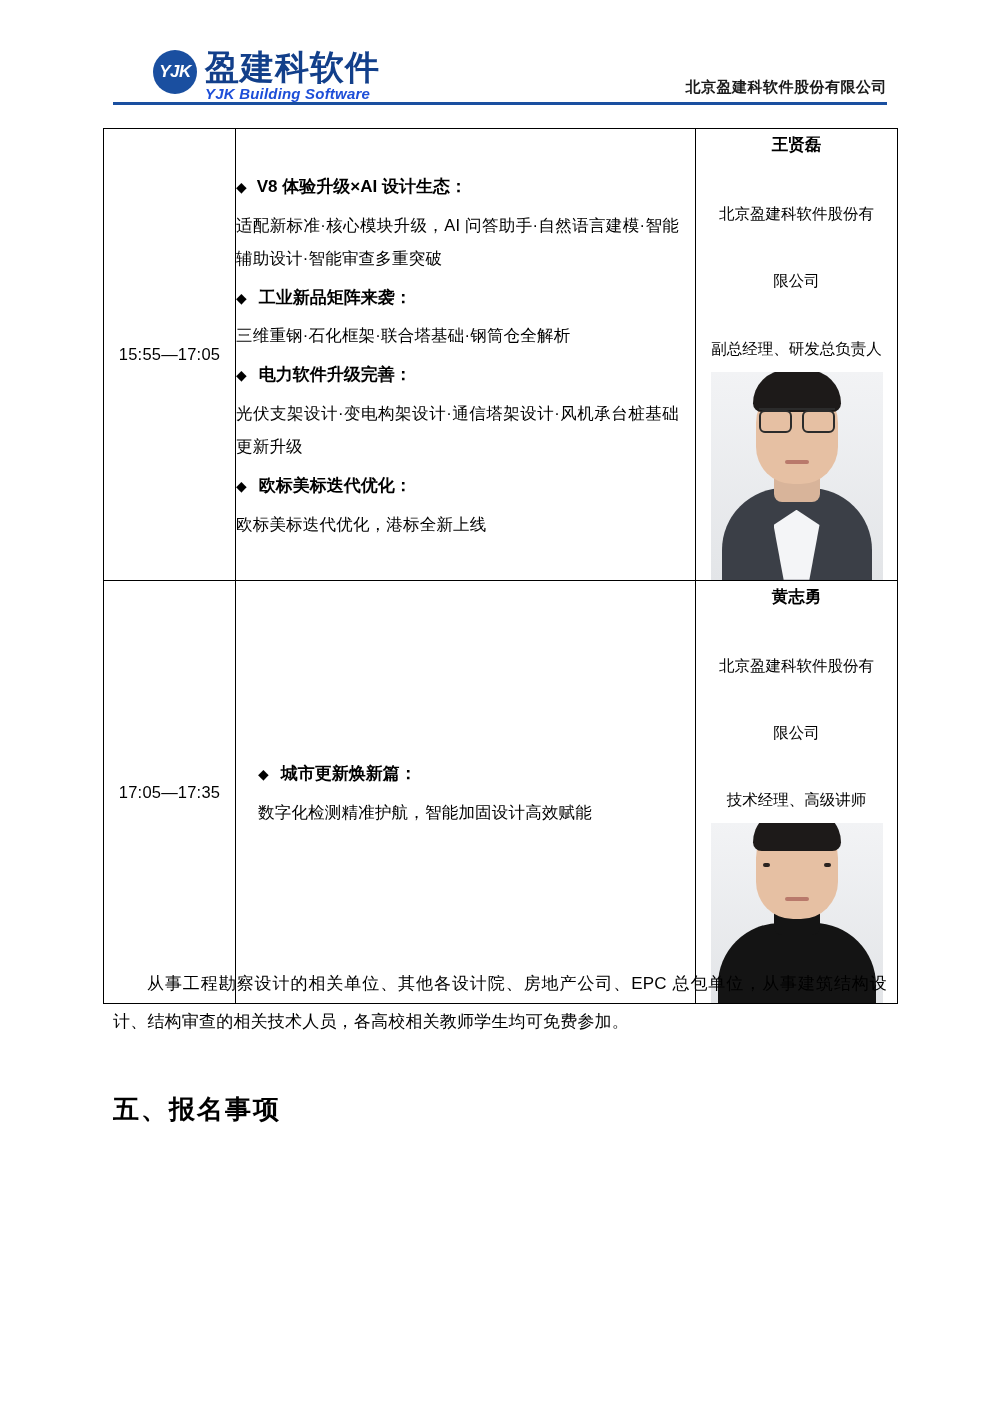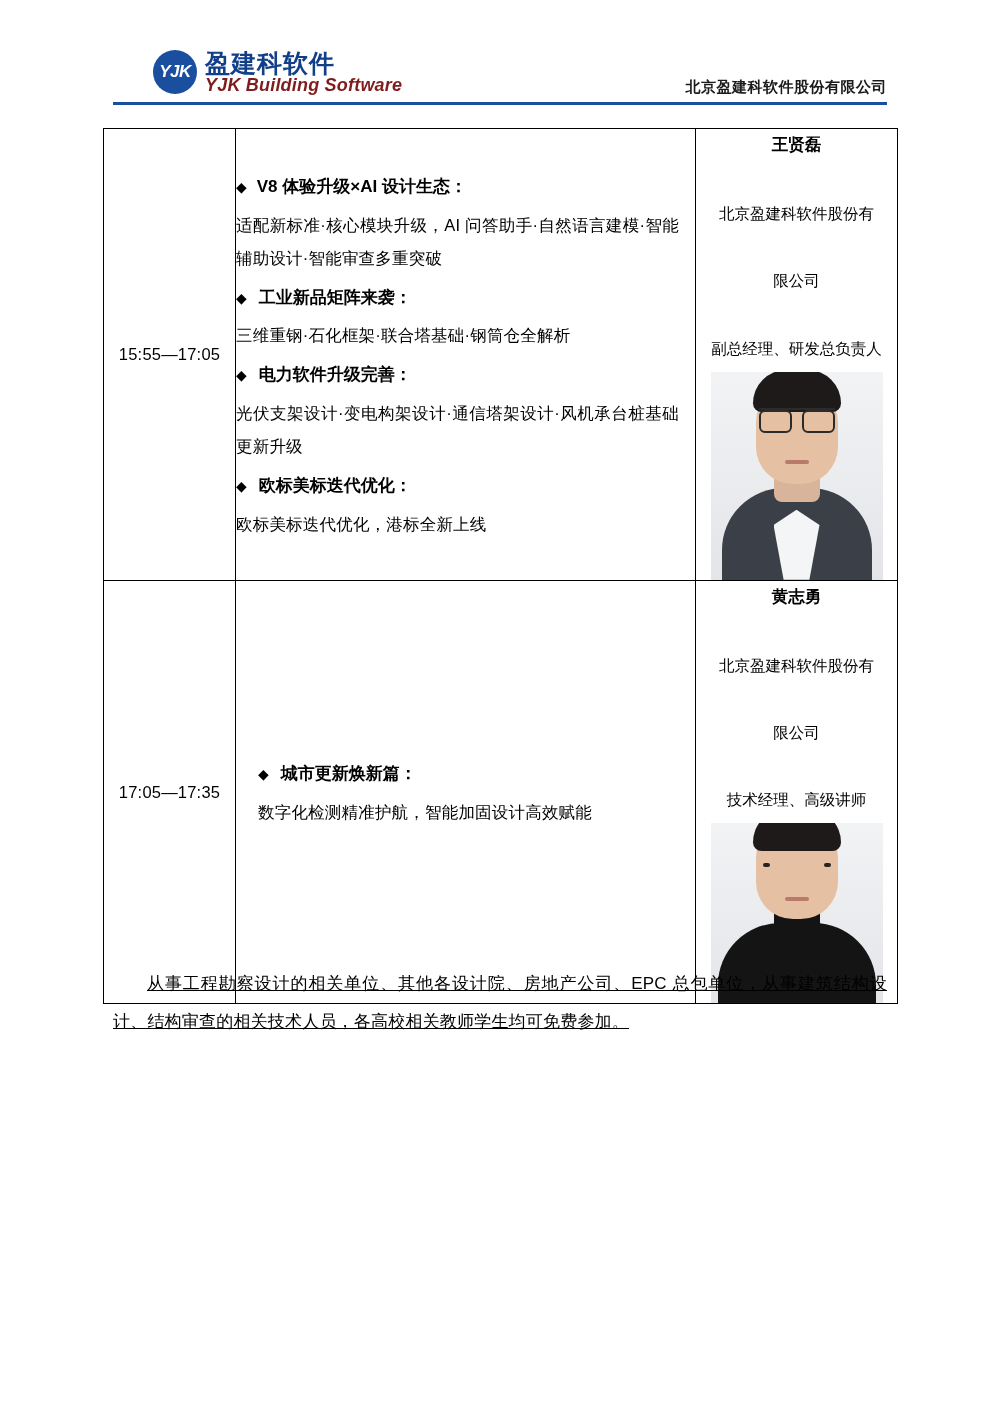--- a/index.html
+++ b/index.html
@@ -47,30 +47,30 @@
     font-weight: bold;
     font-size: 17px;
     font-style: italic;
     letter-spacing: -0.5px;
   }
   .logo-text {
     margin-left: 8px;
     line-height: 1.05;
   }
   .logo-cn {
-    font-size: 25px;
+    font-size: 34px;
     font-weight: bold;
     color: #123f8a;
     letter-spacing: 1px;
   }
   .logo-en {
-    font-size: 18px;
+    font-size: 15px;
     font-weight: bold;
     font-style: italic;
-    color: #7f1d1d;
+    color: #1d4ed8;
     letter-spacing: 0.2px;
   }
   .header-right {
     position: absolute;
     right: 113px;
     top: 78px;
     font-size: 15px;
     font-weight: bold;
     color: #1a1a1a;
     letter-spacing: 0.5px;
@@ -283,21 +283,21 @@
   .para {
     position: absolute;
     left: 113px;
     width: 774px;
     font-size: 17px;
     color: #000;
     line-height: 2.25;
     text-align: justify;
     letter-spacing: 0.2px;
   }
-  .indent { text-indent: 2em; text-decoration: underline; }
+  .indent { text-indent: 2em; }
 </style>
 </head>
 <body>
 
 <div class="page">
 
   <div class="header">
     <div class="logo-wrap">
       <div class="logo-badge">YJK</div>
       <div class="logo-text">
@@ -383,14 +383,15 @@
             <div class="ph-eye r"></div>
             <div class="ph-mouth"></div>
           </div>
         </td>
       </tr>
     </tbody>
   </table>
 
   <div class="para indent" style="top: 965px;">从事工程勘察设计的相关单位、其他各设计院、房地产公司、EPC 总包单位，从事建筑结构设计、结构审查的相关技术人员，各高校相关教师学生均可免费参加。</div>
 
+  <div class="section-heading" style="top: 1092px;">五、报名事项</div>
 
 </div>
 
 </body></html>

